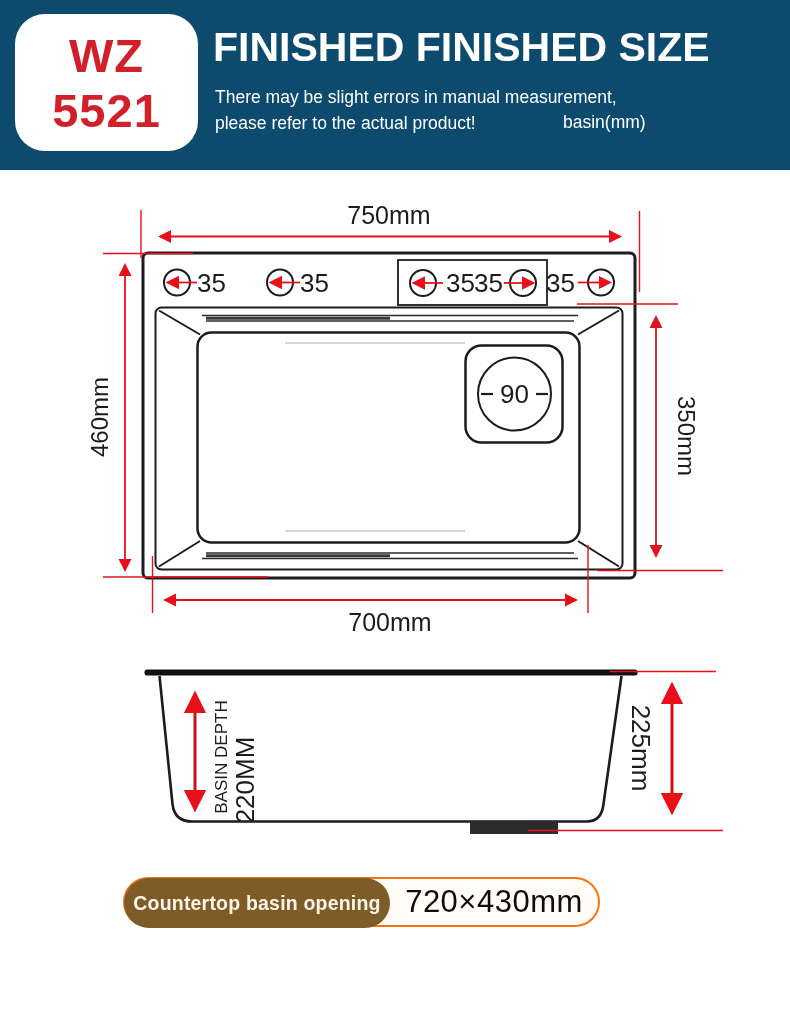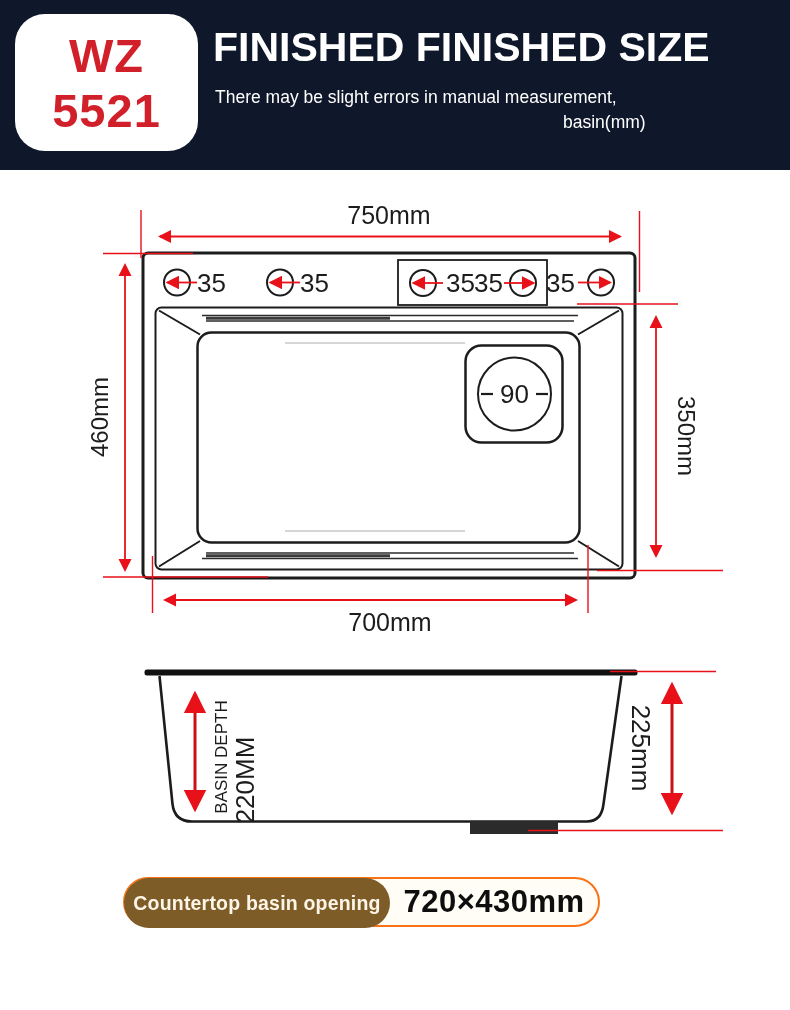--- a/index.html
+++ b/index.html
@@ -1,54 +1,55 @@
 <!DOCTYPE html>
 <html><head>
 <meta charset="utf-8">
 <style>
   html,body{margin:0;padding:0;background:#fff;}
   .page{position:relative;width:790px;height:1010px;background:#ffffff;overflow:hidden;
         font-family:"Liberation Sans",sans-serif;}
   
-  .header{position:absolute;left:0;top:0;width:790px;height:170px;background:#0f172a;}
+  .header{position:absolute;left:0;top:0;width:790px;height:170px;background:#0c4a6e;}
   .model-box{position:absolute;left:15px;top:14px;width:183px;height:137px;background:#ffffff;
              border-radius:30px;display:flex;flex-direction:column;align-items:center;justify-content:center;}
   .model-line{color:#d1202a;font-weight:900;font-size:47px;line-height:55px;letter-spacing:1px;}
   .header-title{position:absolute;left:213px;top:24px;color:#ffffff;font-weight:bold;font-size:41px;
                 letter-spacing:0px;white-space:nowrap;}
   .header-sub{position:absolute;left:215px;top:84px;color:#ffffff;font-size:17.5px;line-height:26px;}
   .unit-note{position:absolute;left:563px;top:112px;color:#ffffff;font-size:17.5px;}
   
   svg.diagram{position:absolute;left:0;top:0;width:790px;height:1010px;}
   svg.diagram text{font-family:"Liberation Sans",sans-serif;fill:#1c1c1c;}
   .dim-label{font-size:25px;}
   .dim-label-side{font-size:24px;}
   .hole-label{font-size:26px;}
   
   .badge{position:absolute;left:123px;top:877px;width:477px;height:50px;background:#fffdf6;
          border:2px solid #f97316;border-radius:27px;box-sizing:border-box;display:flex;align-items:center;}
   .badge-pill{position:absolute;left:-1px;top:-1px;height:50px;width:266px;background:#7d5c28;
               border-radius:26px;display:flex;align-items:center;justify-content:center;}
   .badge-pill-label{color:#fdf6e8;font-weight:bold;font-size:19.5px;letter-spacing:0.2px;}
   .badge-value{position:absolute;left:265px;right:0;top:0;bottom:0;display:flex;align-items:center;
-               justify-content:center;color:#0e0e0e;font-weight:bold;font-size:31px;letter-spacing:0.5px;border-radius:18px;}
+               justify-content:center;color:#0e0e0e;font-weight:normal;font-size:31px;letter-spacing:0.5px;border-radius:18px;}
 </style>
 </head>
 <body>
 
 <div class="page">
 
   <div class="header">
     <div class="model-box">
       <div class="model-line">WZ</div>
       <div class="model-line">5521</div>
     </div>
     <div class="header-title">FINISHED FINISHED SIZE</div>
     <div class="header-sub">
       <div>There may be slight errors in manual measurement,</div>
+      <div>please refer to the actual product!</div>
     </div>
     <div class="unit-note">basin(mm)</div>
   </div>
 
   <svg class="diagram" viewBox="0 0 790 1010">
     <defs>
       <marker id="arr" viewBox="0 0 10 10" refX="8.5" refY="5" markerWidth="7.5" markerHeight="7.5" orient="auto-start-reverse">
         <path d="M0,0 L10,5 L0,10 z" fill="#e8111a"></path>
       </marker>
     </defs>

